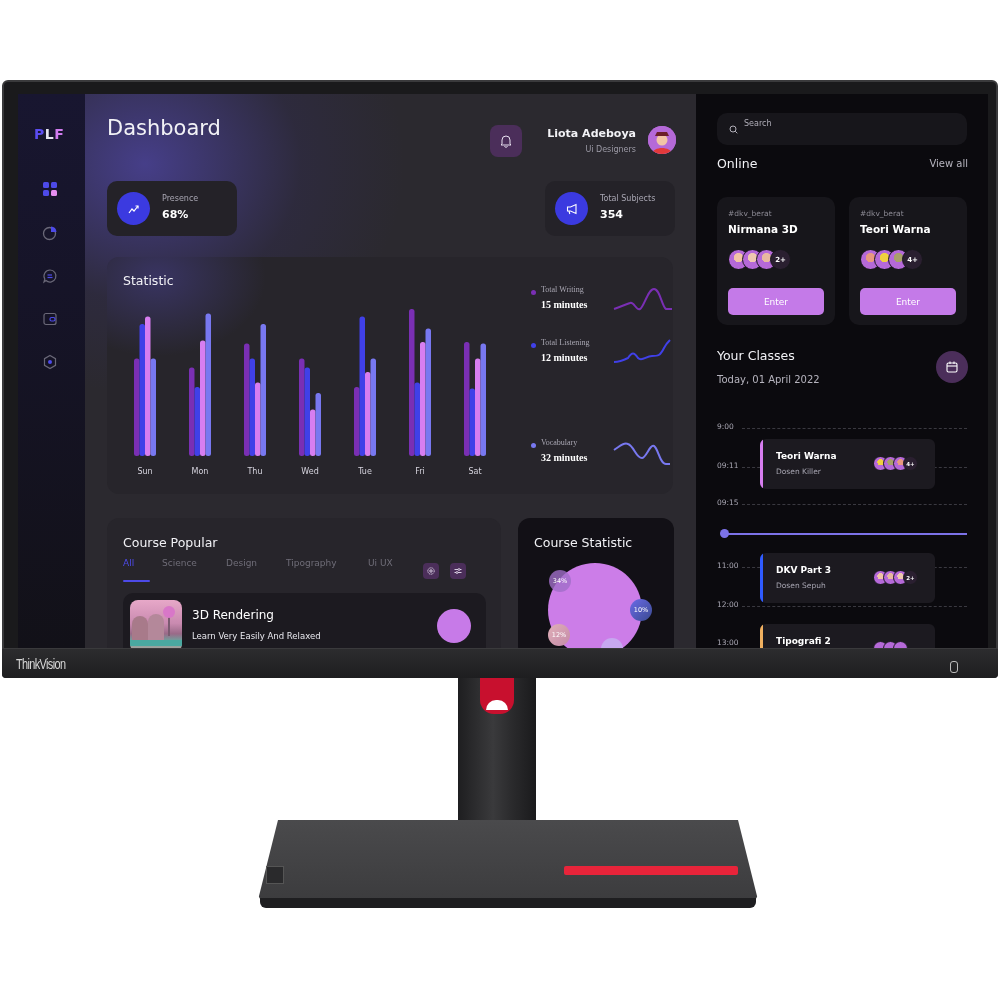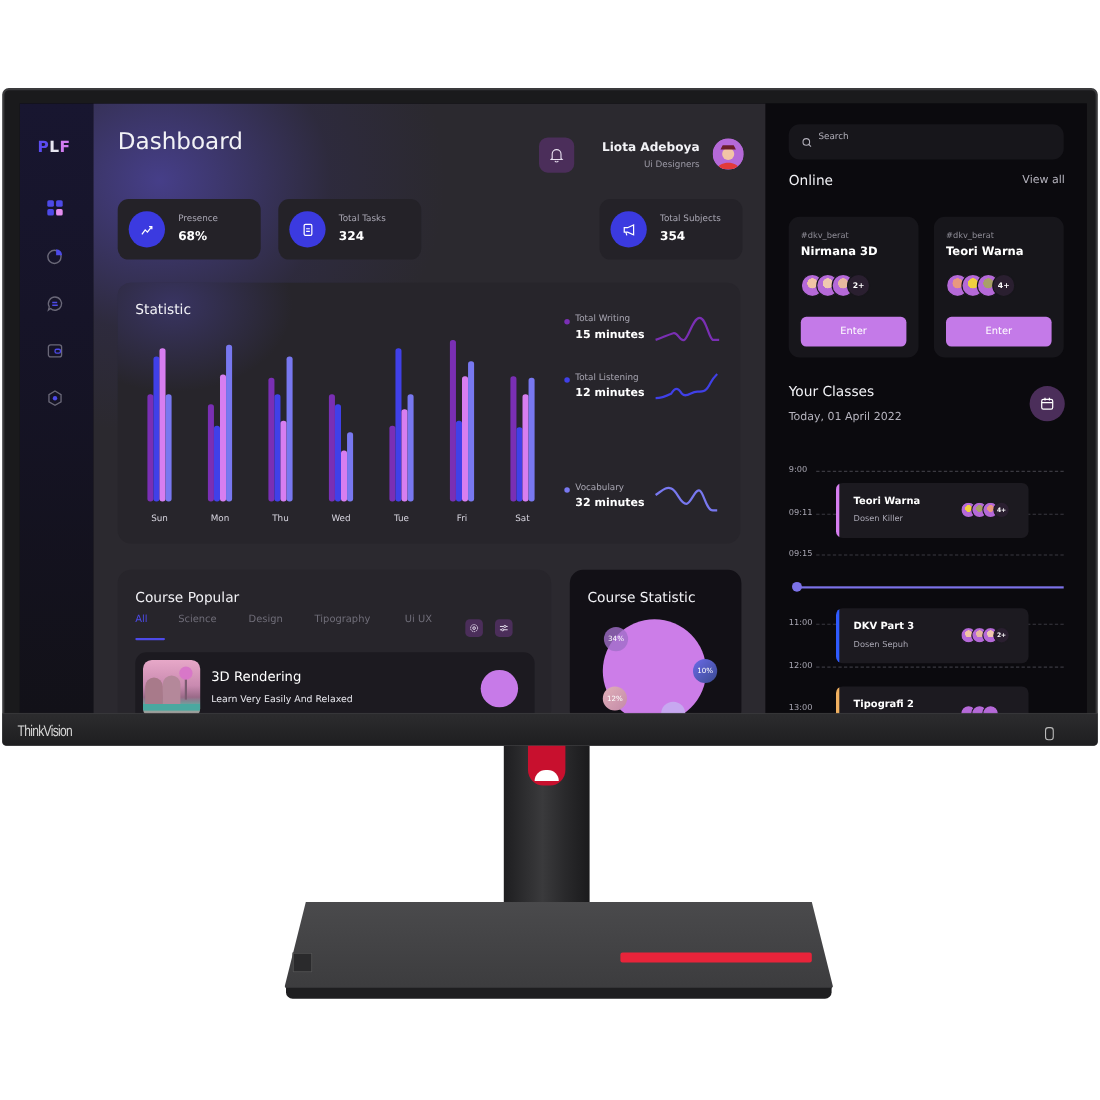--- a/index.html
+++ b/index.html
@@ -27,21 +27,21 @@
 
   .stat-card { position: absolute; top: 87px; width: 130px; height: 55px; background: #242228; border-radius: 10px; }
   .stat-icon { position: absolute; left: 10px; top: 11px; width: 33px; height: 33px; border-radius: 50%; background: #3b3ae0; display:flex; align-items:center; justify-content:center; }
   .stat-label { position: absolute; left: 55px; top: 13px; color: #a8a6b2; font-size: 8px; }
   .stat-value { position: absolute; left: 55px; top: 27px; color: #fff; font-size: 11px; font-weight: bold; }
 
   .statistic { position: absolute; left: 22px; top: 163px; width: 566px; height: 237px; background: #27252b; border-radius: 12px; overflow: hidden; }
   .statistic::before { content:""; position:absolute; left:-60px; top:-60px; width:220px; height:160px; background: radial-gradient(ellipse at center, rgba(90,80,200,0.35), rgba(0,0,0,0) 70%); }
   .section-title { position: absolute; color: #f2f2f6; font-size: 12.5px; font-weight: 500; }
   #chart-svg { position: absolute; left: 0; top: 0; }
-  .legend-item { position: absolute; left: 406px; width: 150px; height: 40px; }
+  .legend-item { position: absolute; left: 424px; width: 150px; height: 40px; font-family: Liberation Serif, serif; }
   .legend-dot { position: absolute; left: 0; top: 5px; width: 5px; height: 5px; border-radius: 50%; }
   .legend-label { position: absolute; left: 10px; top: 0; color: #a8a6b2; font-size: 8px; white-space: nowrap; }
   .legend-value { position: absolute; left: 10px; top: 14px; color: #fff; font-size: 10px; font-weight: bold; white-space: nowrap; }
   .legend-spark { position: absolute; left: 81px; top: 0; }
 
   .course-popular { position: absolute; left: 22px; top: 424px; width: 394px; height: 140px; background: #27252b; border-radius: 12px; }
   .tabs { position: absolute; left: 16px; top: 40px; height: 20px; }
   .tab { position: absolute; top: 0; font-size: 9px; color: #6f6d78; white-space: nowrap; }
   .tab.active { color: #4d4ae8; }
   .tab-underline { position: absolute; left: 16px; top: 62px; width: 27px; height: 2px; background: #4d4ae8; border-radius: 1px; }
@@ -163,31 +163,20 @@
 
         <div class="stat-card" style="left:22px">
           <div class="stat-icon">
             <svg width="14" height="14" viewBox="0 0 14 14">
               <polyline points="2,11 5,7 7,9 11,4" fill="none" stroke="#fff" stroke-width="1.2"></polyline>
                 <polyline points="8.5,4 11,4 11,6.5" fill="none" stroke="#fff" stroke-width="1.2"></polyline>
             </svg>
           </div>
           <div class="stat-label">Presence</div>
           <div class="stat-value">68%</div>
-        </div>
-        <div class="stat-card" style="left:168px">
-          <div class="stat-icon">
-            <svg width="14" height="14" viewBox="0 0 14 14">
-              <rect x="3.5" y="2" width="7" height="10" rx="1.2" fill="none" stroke="#fff" stroke-width="1.1"></rect>
-                <line x1="5.3" y1="6" x2="8.7" y2="6" stroke="#fff" stroke-width="1"></line>
-                <line x1="5.3" y1="8.3" x2="8.7" y2="8.3" stroke="#fff" stroke-width="1"></line>
-            </svg>
-          </div>
-          <div class="stat-label">Total Tasks</div>
-          <div class="stat-value">324</div>
         </div>
         <div class="stat-card" style="left:460px">
           <div class="stat-icon">
             <svg width="14" height="14" viewBox="0 0 14 14">
               <path d="M2.5 5 L5.5 5 L11 2.5 L11 11.5 L5.5 9 L2.5 9 Z" fill="none" stroke="#fff" stroke-width="1.1"></path>
                 <line x1="4" y1="9" x2="4.8" y2="12" stroke="#fff" stroke-width="1.1"></line>
             </svg>
           </div>
           <div class="stat-label">Total Subjects</div>
           <div class="stat-value">354</div>

